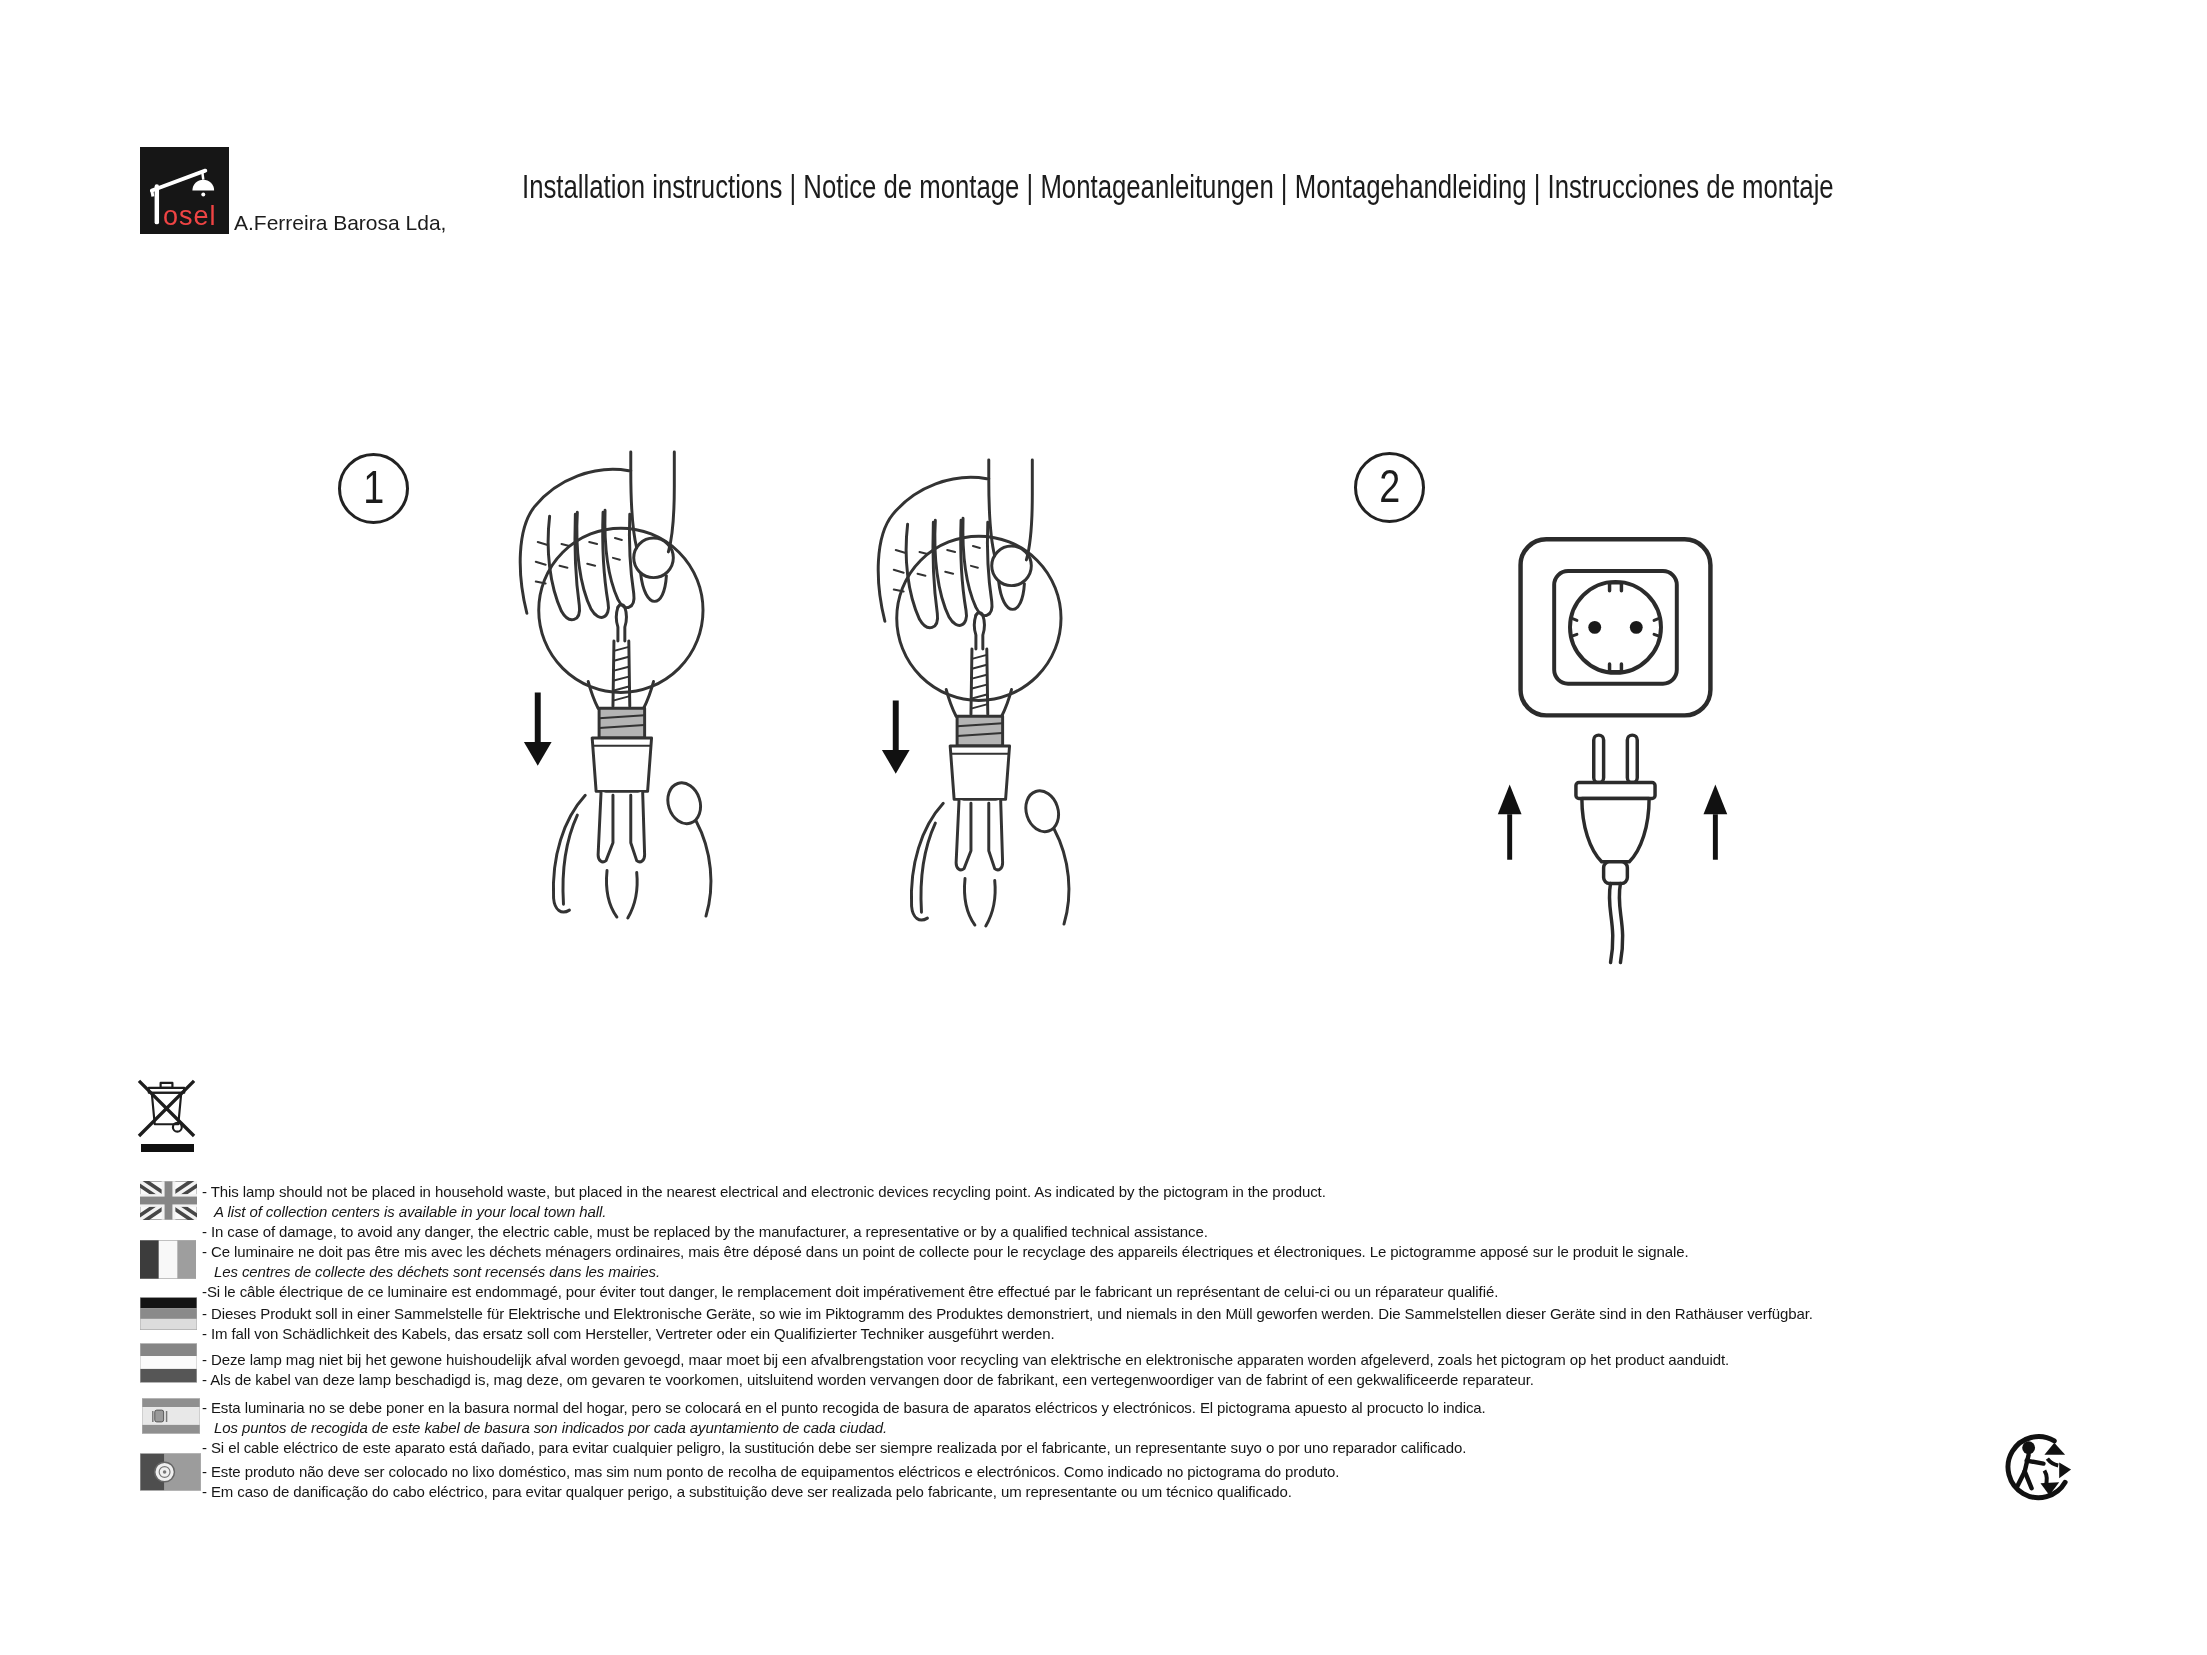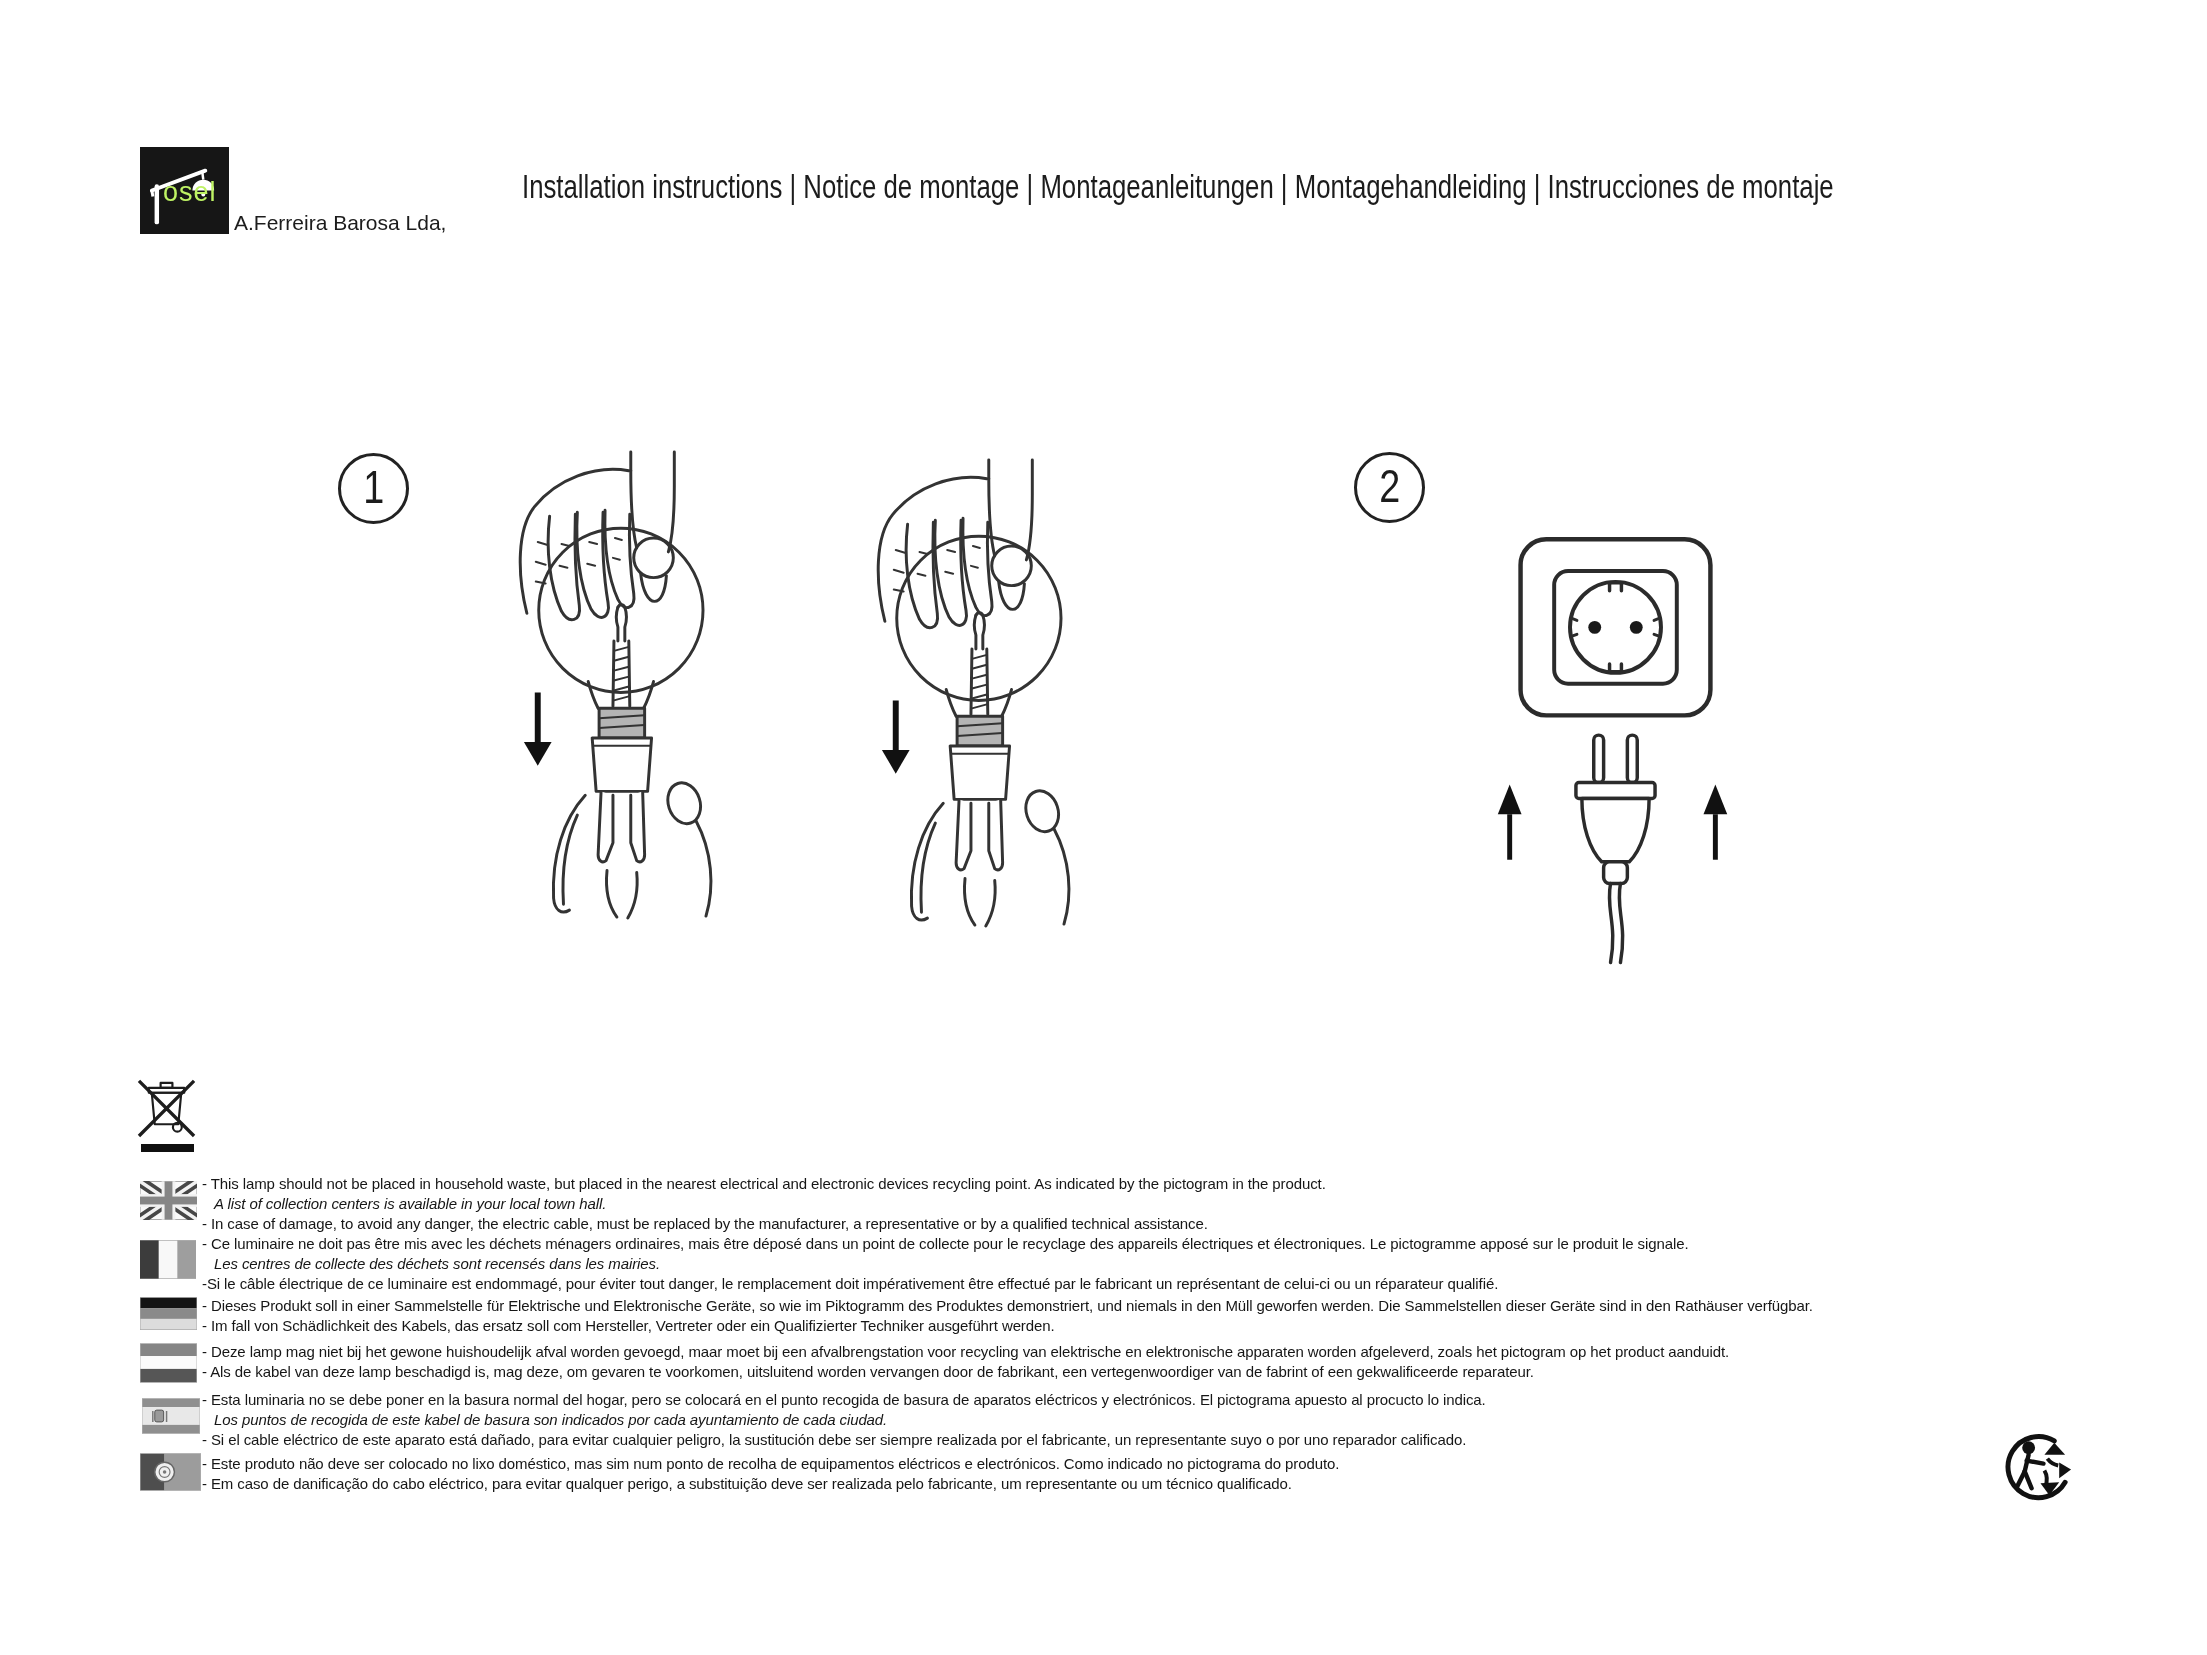--- a/index.html
+++ b/index.html
@@ -2,39 +2,39 @@
 <html><head>
 <meta charset="utf-8">
 <style>
   html,body{margin:0;padding:0;background:#e8e8e8;}
   .page{
     position:relative;width:2208px;height:1655px;background:#ffffff;
     font-family:"Liberation Sans","DejaVu Sans",sans-serif;color:#1c1c1c;overflow:hidden;
   }
   
   .logo{position:absolute;left:140px;top:147px;width:89px;height:87px;background:#161616;}
-  .logo-osel{position:absolute;left:23px;top:30px;color:#bef264;font-size:27px;letter-spacing:1px;text-align:center;}
+  .logo-osel{position:absolute;left:23px;top:54px;color:#ef4444;font-size:27px;letter-spacing:1px;text-align:center;}
   .company-line{position:absolute;left:234px;top:211px;font-size:21px;white-space:nowrap;}
   .address{position:absolute;left:142px;top:239px;font-size:21px;line-height:27px;white-space:nowrap;}
   .doc-title{position:absolute;left:158px;top:142px;width:2039px;text-align:center;font-size:33px;white-space:nowrap;margin-top:26px;}
   .doc-title span{display:inline-block;transform:scaleX(0.78);transform-origin:center;white-space:nowrap;}
   
   .badge{position:absolute;width:65px;height:65px;border:3px solid #222;border-radius:50%;
     text-align:center;font-size:46px;line-height:63px;}
   .badge span{display:inline-block;transform:scaleX(0.82);}
   .badge1{left:338px;top:453px;}
   .badge2{left:1354px;top:452px;}
   .art{position:absolute;}
   
   .weee{position:absolute;left:137px;top:1075px;}
   .weee-bar{position:absolute;left:141px;top:1144px;width:53px;height:8px;background:#101010;}
   .flag{position:absolute;}
   .triman{position:absolute;left:2002px;top:1430px;}
   
-  .notice{position:absolute;left:202px;font-size:15px;line-height:20px;letter-spacing:-0.1px;color:#161616;}
+  .notice{position:absolute;left:202px;font-size:15px;line-height:20px;letter-spacing:-0.1px;color:#161616;margin-top:8px;}
   .nline{white-space:nowrap;}
   .nline.indent{padding-left:12px;font-style:italic;}
 </style>
 </head>
 <body>
 
 <svg width="0" height="0" style="position:absolute" aria-hidden="true">
   <defs>
     <symbol id="sym-bulb" viewBox="0 0 240 480">
       <g stroke="#333" stroke-width="3" fill="none" stroke-linecap="round" stroke-linejoin="round">

